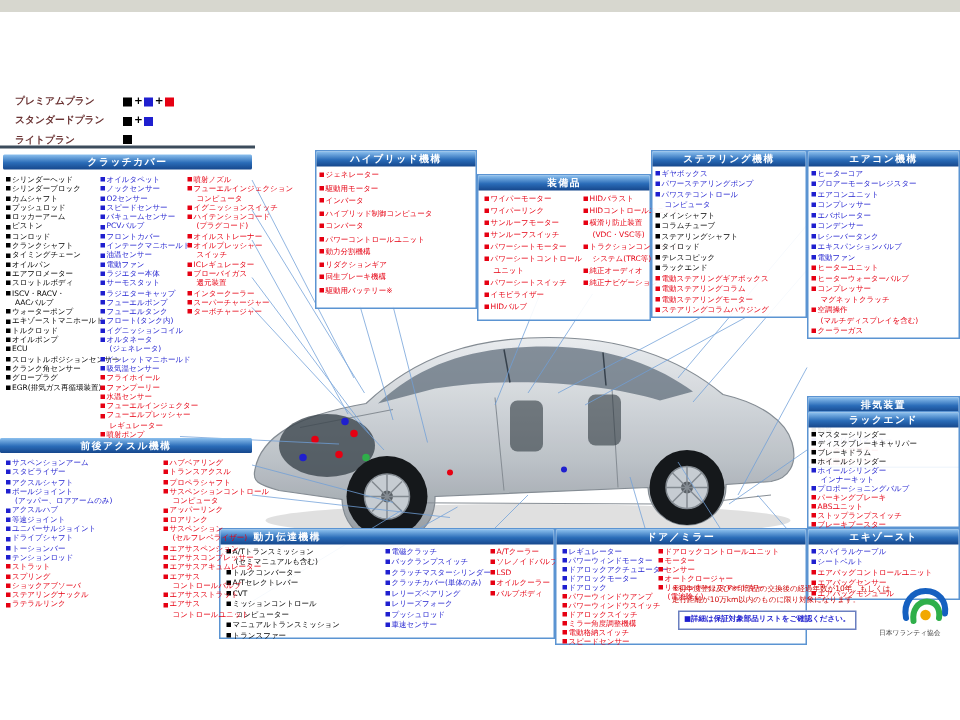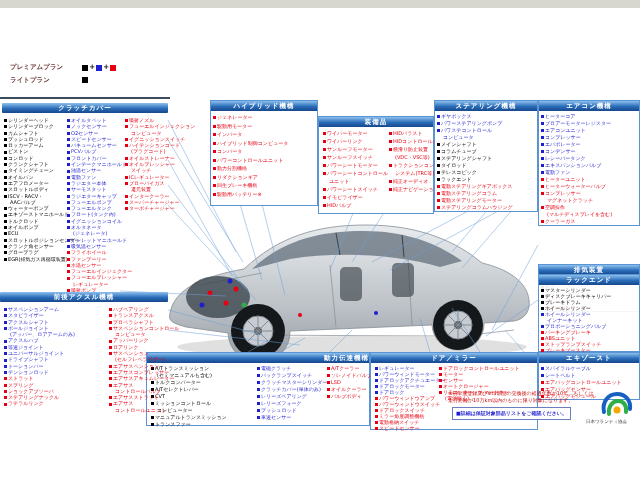--- a/index.html
+++ b/index.html
@@ -8,21 +8,21 @@
   .topstrip{position:absolute;left:0;top:0;width:640px;height:8px;background:#d7d7cf;}
   
   .hdr{position:absolute;height:10px;line-height:10px;text-align:center;color:#fff;
        font-weight:bold;font-size:6.5px;letter-spacing:1px;
        background:linear-gradient(180deg,#8cc0ee 0%,#2a6cb8 55%,#16478c 100%);
        border-radius:1px;z-index:3;}
   .box{position:absolute;border:1px solid #5b94d2;background:rgba(255,255,255,0.92);z-index:2;}
   .box .bhdr{height:10px;line-height:10px;text-align:center;color:#fff;font-weight:bold;
        font-size:6.5px;letter-spacing:1px;
        background:linear-gradient(180deg,#8cc0ee 0%,#2a6cb8 55%,#16478c 100%);}
-  .bhdr.left{text-align:right;}
+  .bhdr.left{text-align:left;padding-left:22px;}
   .plist{margin:0;padding:2px 0 0 2px;list-style:none;font-size:5px;line-height:6.3px;}
   .plist li{white-space:nowrap;}
   .plist .sq{display:inline-block;width:3px;height:3px;margin-right:1px;vertical-align:middle;}
   .plist .cont{padding-left:6px;}
   .lh6 .plist{line-height:6px;} .lh7 .plist{line-height:7px;}
   .lh8 .plist{line-height:8px;} .lh85 .plist{line-height:8.5px;}
   .abslist{position:absolute;z-index:3;}
   .colwrap{position:absolute;top:10px;bottom:0;}
   
   .legend{position:absolute;left:10px;top:61px;z-index:3;font-size:6.5px;color:#6b3434;font-weight:bold;}
@@ -109,20 +109,24 @@
       <path d="M480,352 L452,308"></path>
   </g>
 </svg>
 
 <div class="legend">
   <div class="lrow">
     <span class="llabel">プレミアムプラン</span>
     <span><span class="lsq" style="background: rgb(0, 0, 0);"></span><span class="plus">+</span><span class="lsq" style="background: rgb(31, 31, 207);"></span><span class="plus">+</span><span class="lsq" style="background: rgb(230, 0, 18);"></span></span>
   </div>
   <div class="lrow">
+    <span class="llabel">スタンダードプラン</span>
+    <span><span class="lsq" style="background: rgb(0, 0, 0);"></span><span class="plus">+</span><span class="lsq" style="background: rgb(31, 31, 207);"></span></span>
+  </div>
+  <div class="lrow">
     <span class="llabel">ライトプラン</span>
     <span><span class="lsq" style="background: rgb(0, 0, 0);"></span></span>
   </div>
 </div>
 <div class="divider"></div>
 
 <div class="hdr" style="left:2px;top:103px;width:166px;">クラッチカバー</div>
 <div class="abslist" style="left:2px;top:115px;width:62px;">
   <ul class="plist">
       <li style="color: rgb(0, 0, 0);"><span class="sq" style="background: rgb(0, 0, 0);"></span>シリンダーヘッド</li>

